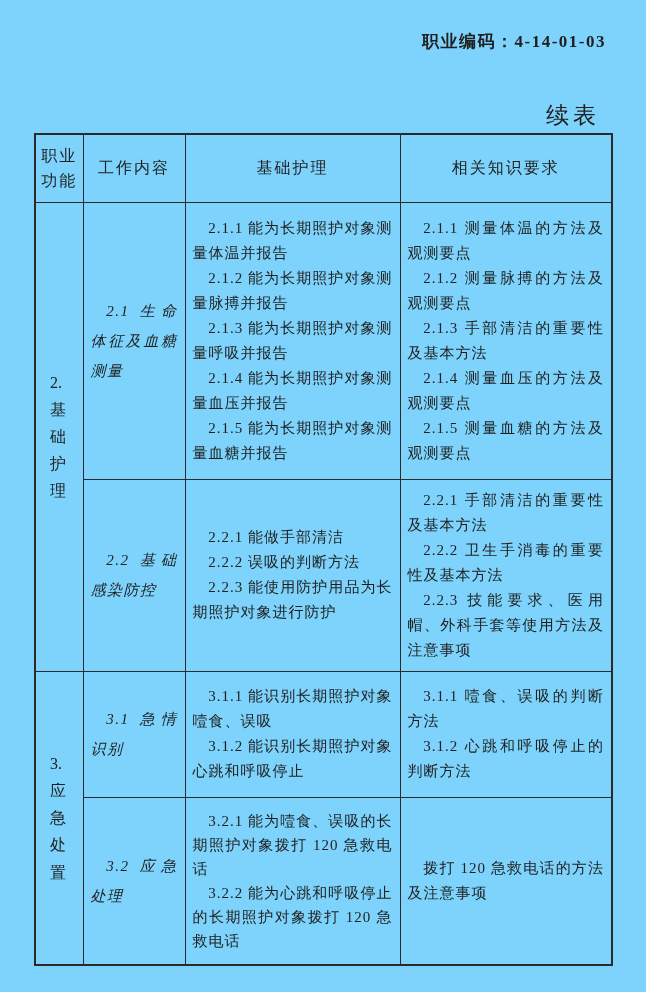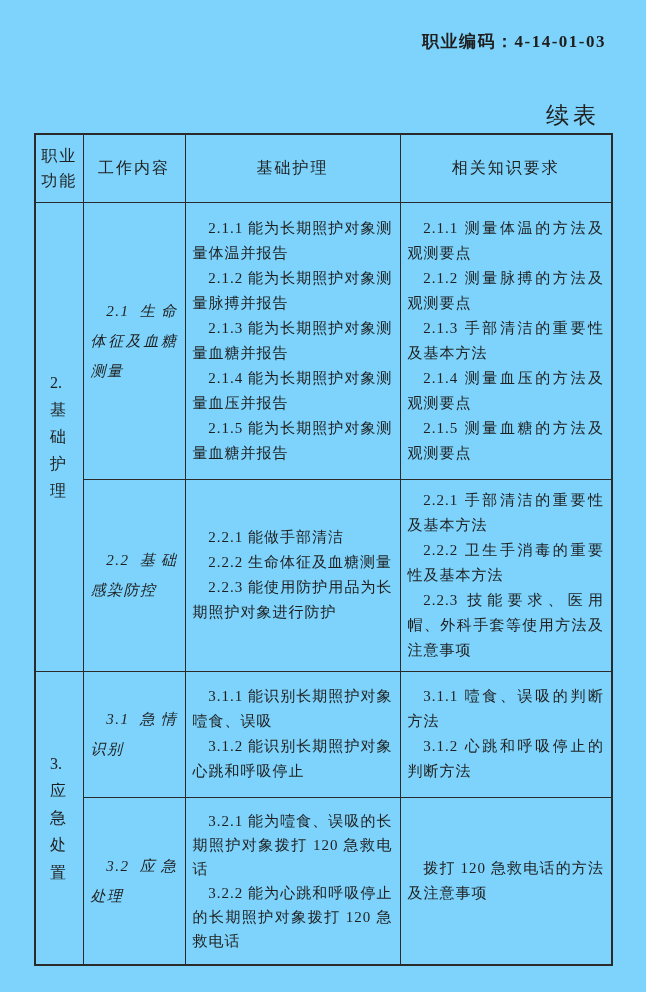--- a/index.html
+++ b/index.html
@@ -83,40 +83,40 @@
           <div class="func-no">2.</div>
           <div class="func-name">基础护理</div>
         </div>
       </td>
       <td class="work-cell">
         <p class="para">2.1 生命体征及血糖测量</p>
       </td>
       <td>
         <p class="para">2.1.1 能为长期照护对象测量体温并报告</p>
         <p class="para">2.1.2 能为长期照护对象测量脉搏并报告</p>
-        <p class="para">2.1.3 能为长期照护对象测量血糖并报告</p>
+        <p class="para">2.1.3 能为长期照护对象测量呼吸并报告</p>
         <p class="para">2.1.4 能为长期照护对象测量血压并报告</p>
         <p class="para">2.1.5 能为长期照护对象测量血糖并报告</p>
       </td>
       <td>
         <p class="para">2.1.1 测量体温的方法及观测要点</p>
         <p class="para">2.1.2 测量脉搏的方法及观测要点</p>
         <p class="para">2.1.3 手部清洁的重要性及基本方法</p>
         <p class="para">2.1.4 测量血压的方法及观测要点</p>
         <p class="para">2.1.5 测量血糖的方法及观测要点</p>
       </td>
     </tr>
 
     <tr class="r22">
       <td class="work-cell">
         <p class="para">2.2 基础感染防控</p>
       </td>
       <td>
         <p class="para">2.2.1 能做手部清洁</p>
-        <p class="para">2.2.2 生命体征及血糖测量</p>
+        <p class="para">2.2.2 误吸的判断方法</p>
         <p class="para">2.2.3 能使用防护用品为长期照护对象进行防护</p>
       </td>
       <td>
         <p class="para">2.2.1 手部清洁的重要性及基本方法</p>
         <p class="para">2.2.2 卫生手消毒的重要性及基本方法</p>
         <p class="para">2.2.3 技能要求、医用帽、外科手套等使用方法及注意事项</p>
       </td>
     </tr>
 
     <tr class="r31">

